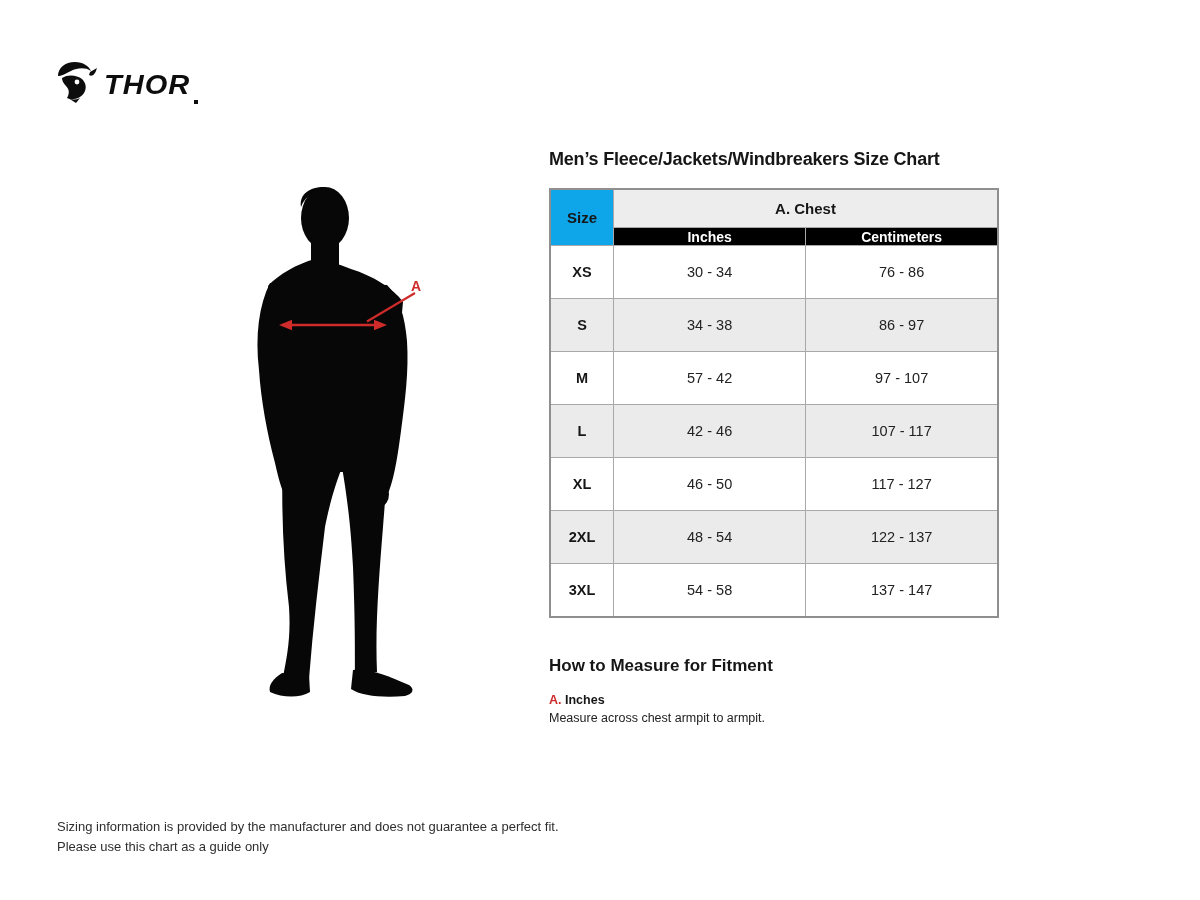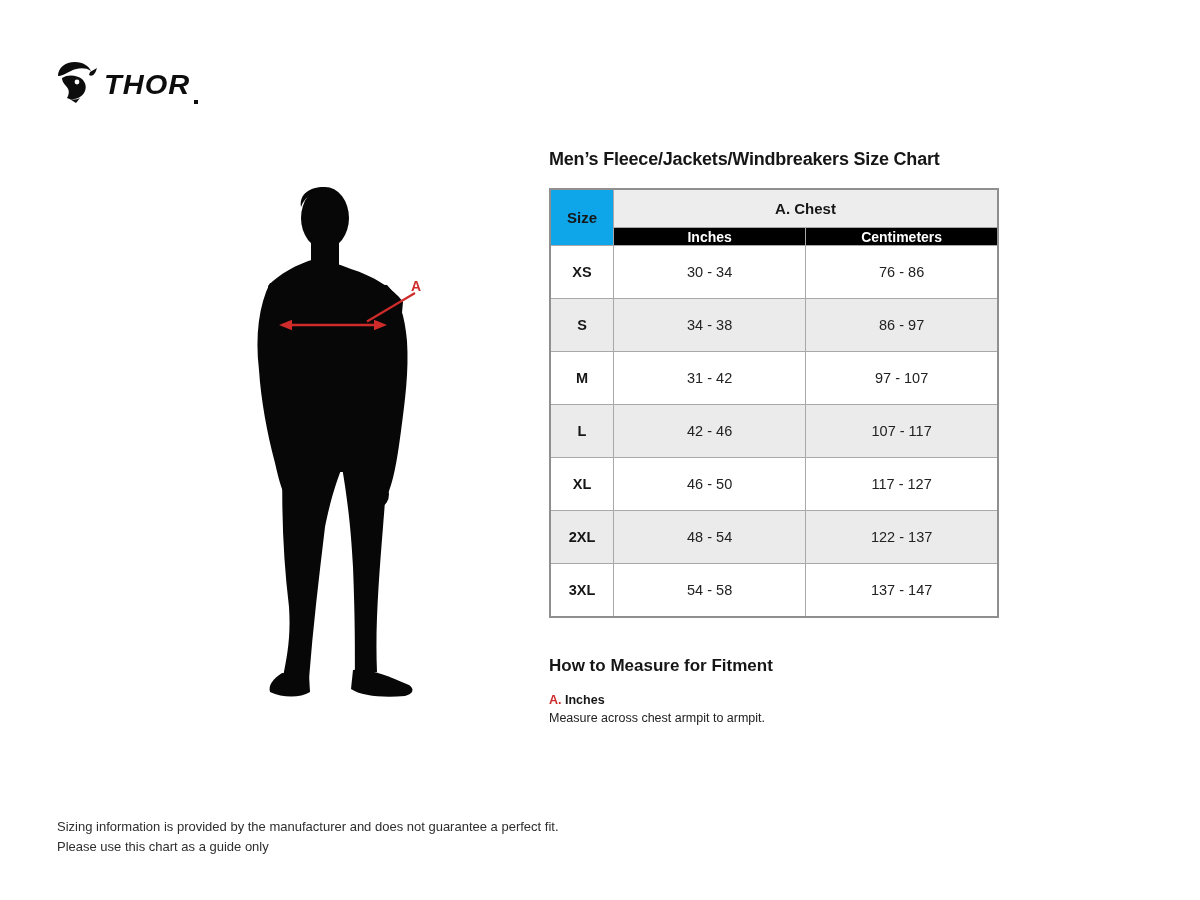--- a/index.html
+++ b/index.html
@@ -222,21 +222,21 @@
           <td>30 - 34</td>
           <td>76 - 86</td>
         </tr>
         <tr class="alt">
           <td class="size-cell">S</td>
           <td>34 - 38</td>
           <td>86 - 97</td>
         </tr>
         <tr>
           <td class="size-cell">M</td>
-          <td>31 - 42</td>
+          <td>57 - 42</td>
           <td>97 - 107</td>
         </tr>
         <tr class="alt">
           <td class="size-cell">L</td>
           <td>42 - 46</td>
           <td>107 - 117</td>
         </tr>
         <tr>
           <td class="size-cell">XL</td>
           <td>46 - 50</td>

